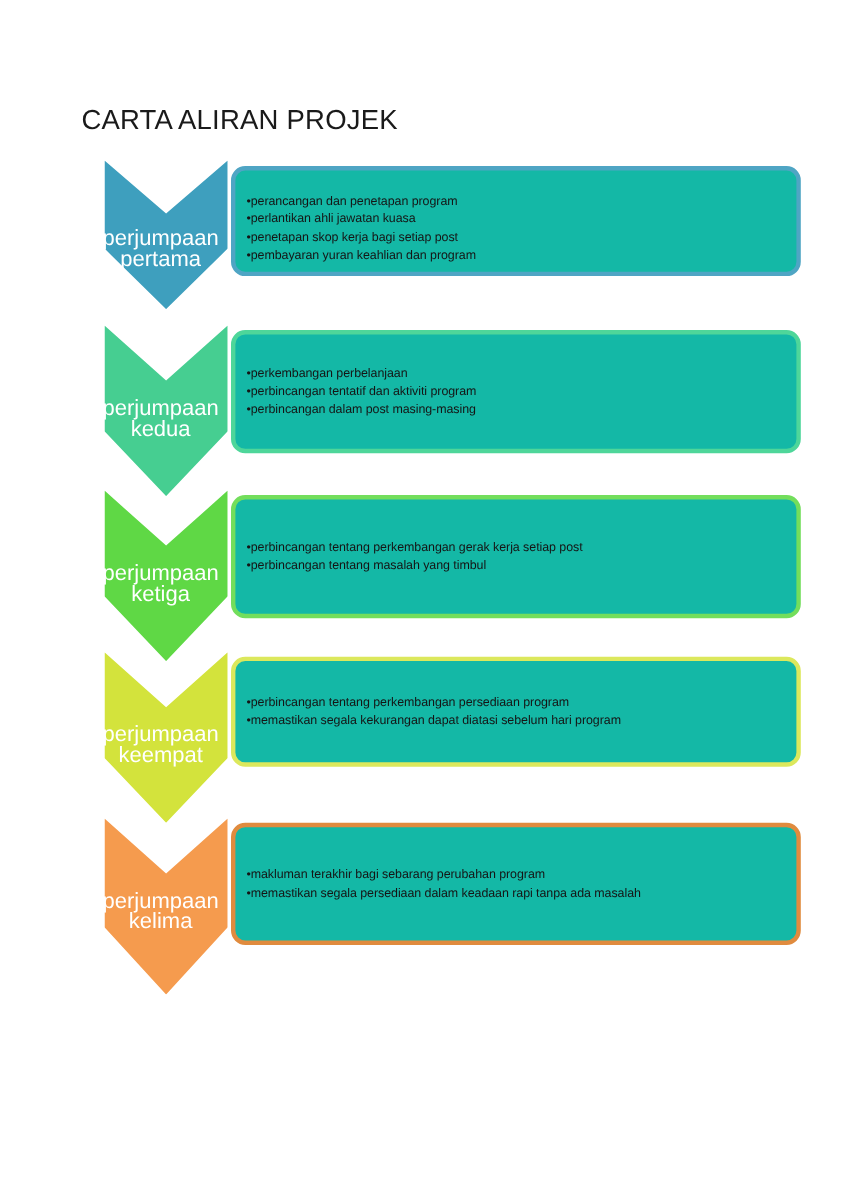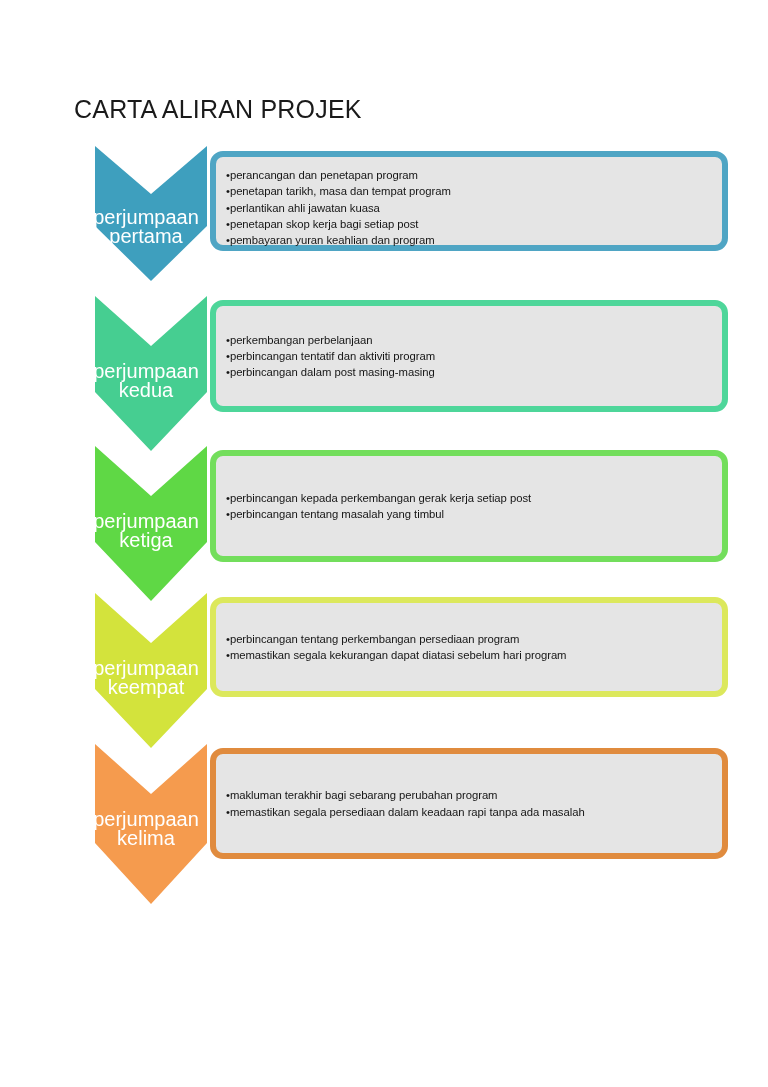--- a/index.html
+++ b/index.html
@@ -68,24 +68,24 @@
     pointer-events: none;
     white-space: pre-line;
   }
 
   
   .content-box {
     position: absolute;
     left: 120px;
     width: 518px;
     box-sizing: border-box;
-    background: #e5e5e5;
-    border: 6px solid #eab308;
+    background: #14b8a6;
+    border: 4px solid #eab308;
     border-radius: 13px;
-    padding: 0 10px;
+    padding: 10px 10px;
   }
   .box-inner {
     position: relative;
     height: 100%;
     display: flex;
     flex-direction: column;
     justify-content: center;
   }
   .box-inner.align-top {
     justify-content: flex-start;
@@ -111,21 +111,20 @@
 <body>
 
 <div id="page">
 
   <div id="page-title">CARTA ALIRAN PROJEK</div>
 
   <div class="flow-row" style="top:146px; height:135px;">
     <div class="content-box" style="top:5px; height:100px; border-color:#4FA5C4;">
       <div class="box-inner align-top">
         <div class="bullet-line"><span class="dot">•</span><span>perancangan dan penetapan program</span></div>
-        <div class="bullet-line"><span class="dot">•</span><span>penetapan tarikh, masa dan tempat program</span></div>
         <div class="bullet-line"><span class="dot">•</span><span>perlantikan ahli jawatan kuasa</span></div>
         <div class="bullet-line"><span class="dot">•</span><span>penetapan skop kerja bagi setiap post</span></div>
         <div class="bullet-line"><span class="dot">•</span><span>pembayaran yuran keahlian dan program</span></div>
       </div>
     </div>
     <div class="chevron" style="height:135px;">
       <svg viewBox="0 0 112 135" preserveAspectRatio="none" aria-hidden="true">
         <path d="M0 0 L56 48 L112 0 L112 80 L56 135 L0 80 Z" fill="#3E9FBE"></path>
       </svg>
     </div>
@@ -144,21 +143,21 @@
       <svg viewBox="0 0 112 155" preserveAspectRatio="none" aria-hidden="true">
         <path d="M0 0 L56 50 L112 0 L112 96 L56 155 L0 96 Z" fill="#46CE91"></path>
       </svg>
     </div>
     <div class="chevron-label" style="top:66px;"><span>perjumpaan</span><br><span>kedua</span></div>
   </div>
 
   <div class="flow-row" style="top:446px; height:155px;">
     <div class="content-box" style="top:4px; height:112px; border-color:#73DE5C;">
       <div class="box-inner">
-        <div class="bullet-line"><span class="dot">•</span><span>perbincangan kepada perkembangan gerak kerja setiap post</span></div>
+        <div class="bullet-line"><span class="dot">•</span><span>perbincangan tentang perkembangan gerak kerja setiap post</span></div>
         <div class="bullet-line"><span class="dot">•</span><span>perbincangan tentang masalah yang timbul</span></div>
       </div>
     </div>
     <div class="chevron" style="height:155px;">
       <svg viewBox="0 0 112 155" preserveAspectRatio="none" aria-hidden="true">
         <path d="M0 0 L56 50 L112 0 L112 96 L56 155 L0 96 Z" fill="#5FD845"></path>
       </svg>
     </div>
     <div class="chevron-label" style="top:66px;"><span>perjumpaan</span><br><span>ketiga</span></div>
   </div>

